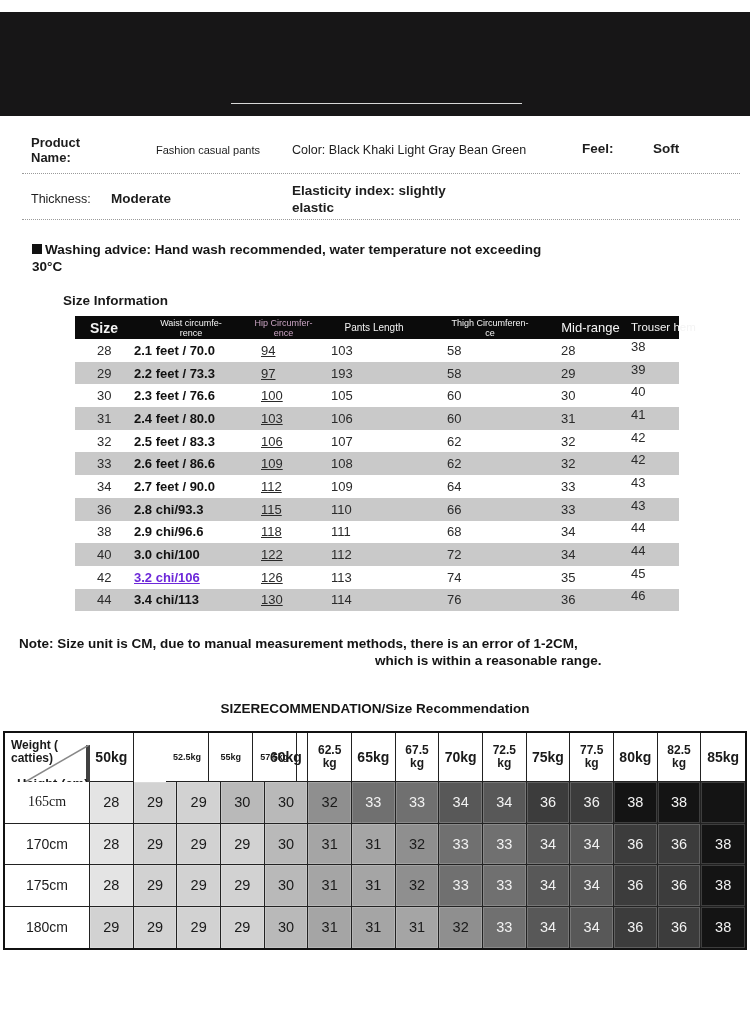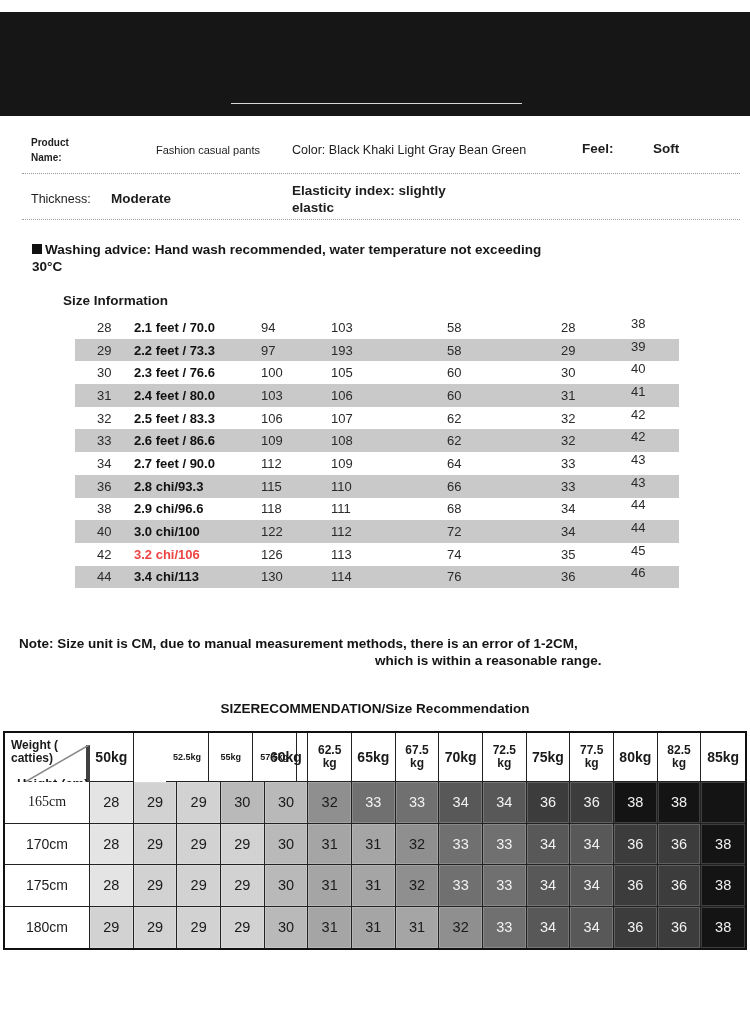--- a/index.html
+++ b/index.html
@@ -20,21 +20,21 @@
   .sizeinfo-label { position: absolute; left: 63px; top: 293px; font-size: 13.5px; font-weight: bold; color: #1a1a1a; }
 
   .stable { position: absolute; left: 75px; top: 316px; width: 604px; }
   .shead { height: 23px; background: #0b0b0b; display: flex; align-items: center; color: #f4f4f4; }
   .shead div { text-align: center; line-height: 10px; }
   .srow { height: 22.7px; display: flex; align-items: center; font-size: 13px; color: #2a2a2a; }
   .srow.alt { background: #c9c9c9; }
   .srow div { text-align: left; }
   .c0 { width: 58px; padding-left: 22px; }
   .c1 { width: 116px; padding-left: 1px; font-weight: bold; color: #111; }
-  .c2 { width: 69px; padding-left: 12px; }
+  .c2 { width: 69px; padding-left: 12px; text-decoration: underline; }
   .c3 { width: 112px; padding-left: 13px; }
   .c4 { width: 120px; padding-left: 17px; }
   .c5 { width: 81px; padding-left: 11px; }
   .c6 { width: 48px; padding-left: 0px; position: relative; top: -4px; }
 
   .note { position: absolute; font-size: 13.5px; font-weight: bold; color: #141414; }
 
   .rec-title { position: absolute; left: 0; width: 750px; top: 701px; text-align: center; font-size: 13.5px; font-weight: bold; color: #151515; }
 
   .rtable { position: absolute; left: 3px; top: 731px; width: 744px; height: 219px; border: 2px solid #111; background: #fff; }
@@ -52,21 +52,21 @@
   .corner svg { position: absolute; left: 0; top: 0; }
 </style>
 </head>
 <body>
 
 <div class="hero">
   <div class="hero-line"></div>
 </div>
 
 <div>
-  <div class="attr b" style="left:31px;top:135px;font-size:10px;">
+  <div class="attr b" style="left:31px;top:135px;font-size:13px;">
     <div>Product</div>
     <div>Name:</div>
   </div>
   <div class="attr" style="left:112px;top:143px;font-size:11px;margin-left:44px;">Fashion casual pants</div>
   <div class="attr" style="left:292px;top:143px;font-size:12.5px;">Color: Black Khaki Light Gray Bean Green</div>
   <div class="attr b" style="left:582px;top:141px;font-size:13.5px;">Feel:</div>
   <div class="attr b" style="left:653px;top:141px;font-size:13.5px;">Soft</div>
   <div class="dotline" style="top:173px;"></div>
 
   <div class="attr" style="left:31px;top:192px;font-size:12.5px;">Thickness:</div>
@@ -78,20 +78,32 @@
   <div class="dotline" style="top:219px;"></div>
 </div>
 
 <div class="wash">
   <span class="sq"></span><span>Washing advice: Hand wash recommended, water temperature not exceeding 30°C</span>
 </div>
 
 <div class="sizeinfo-label">Size Information</div>
 
 <div class="stable">
+  <div class="shead">
+    <div style="width:58px;font-size:14px;font-weight:bold;line-height:14px;">Size</div>
+    <div style="width:116px;font-size:9px;white-space:pre-line;">Waist circumfe-
+rence</div>
+    <div style="width:69px;font-size:9px;white-space:pre-line;color:#c9a3c2;">Hip Circumfer-
+ence</div>
+    <div style="width:112px;font-size:10px;">Pants Length</div>
+    <div style="width:120px;font-size:9px;white-space:pre-line;">Thigh Circumferen-
+ce</div>
+    <div style="width:81px;font-size:13px;line-height:14px;">Mid-range</div>
+    <div style="width:48px;font-size:11.5px;line-height:13px;white-space:nowrap;">Trouser hem</div>
+  </div>
   <div id="size-rows">
       <div class="srow">
         <div class="c0">28</div>
         <div class="c1">2.1 feet / 70.0</div>
         <div class="c2">94</div>
         <div class="c3">103</div>
         <div class="c4">58</div>
         <div class="c5">28</div>
         <div class="c6">38</div>
       </div>
@@ -171,21 +183,21 @@
         <div class="c0">40</div>
         <div class="c1">3.0 chi/100</div>
         <div class="c2">122</div>
         <div class="c3">112</div>
         <div class="c4">72</div>
         <div class="c5">34</div>
         <div class="c6">44</div>
       </div>
       <div class="srow">
         <div class="c0">42</div>
-        <div class="c1" style="color: #ef4444;">3.2 chi/106</div>
+        <div class="c1" style="color: #6d28d9; text-decoration: underline;">3.2 chi/106</div>
         <div class="c2">126</div>
         <div class="c3">113</div>
         <div class="c4">74</div>
         <div class="c5">35</div>
         <div class="c6">45</div>
       </div>
       <div class="srow alt">
         <div class="c0">44</div>
         <div class="c1">3.4 chi/113</div>
         <div class="c2">130</div>

